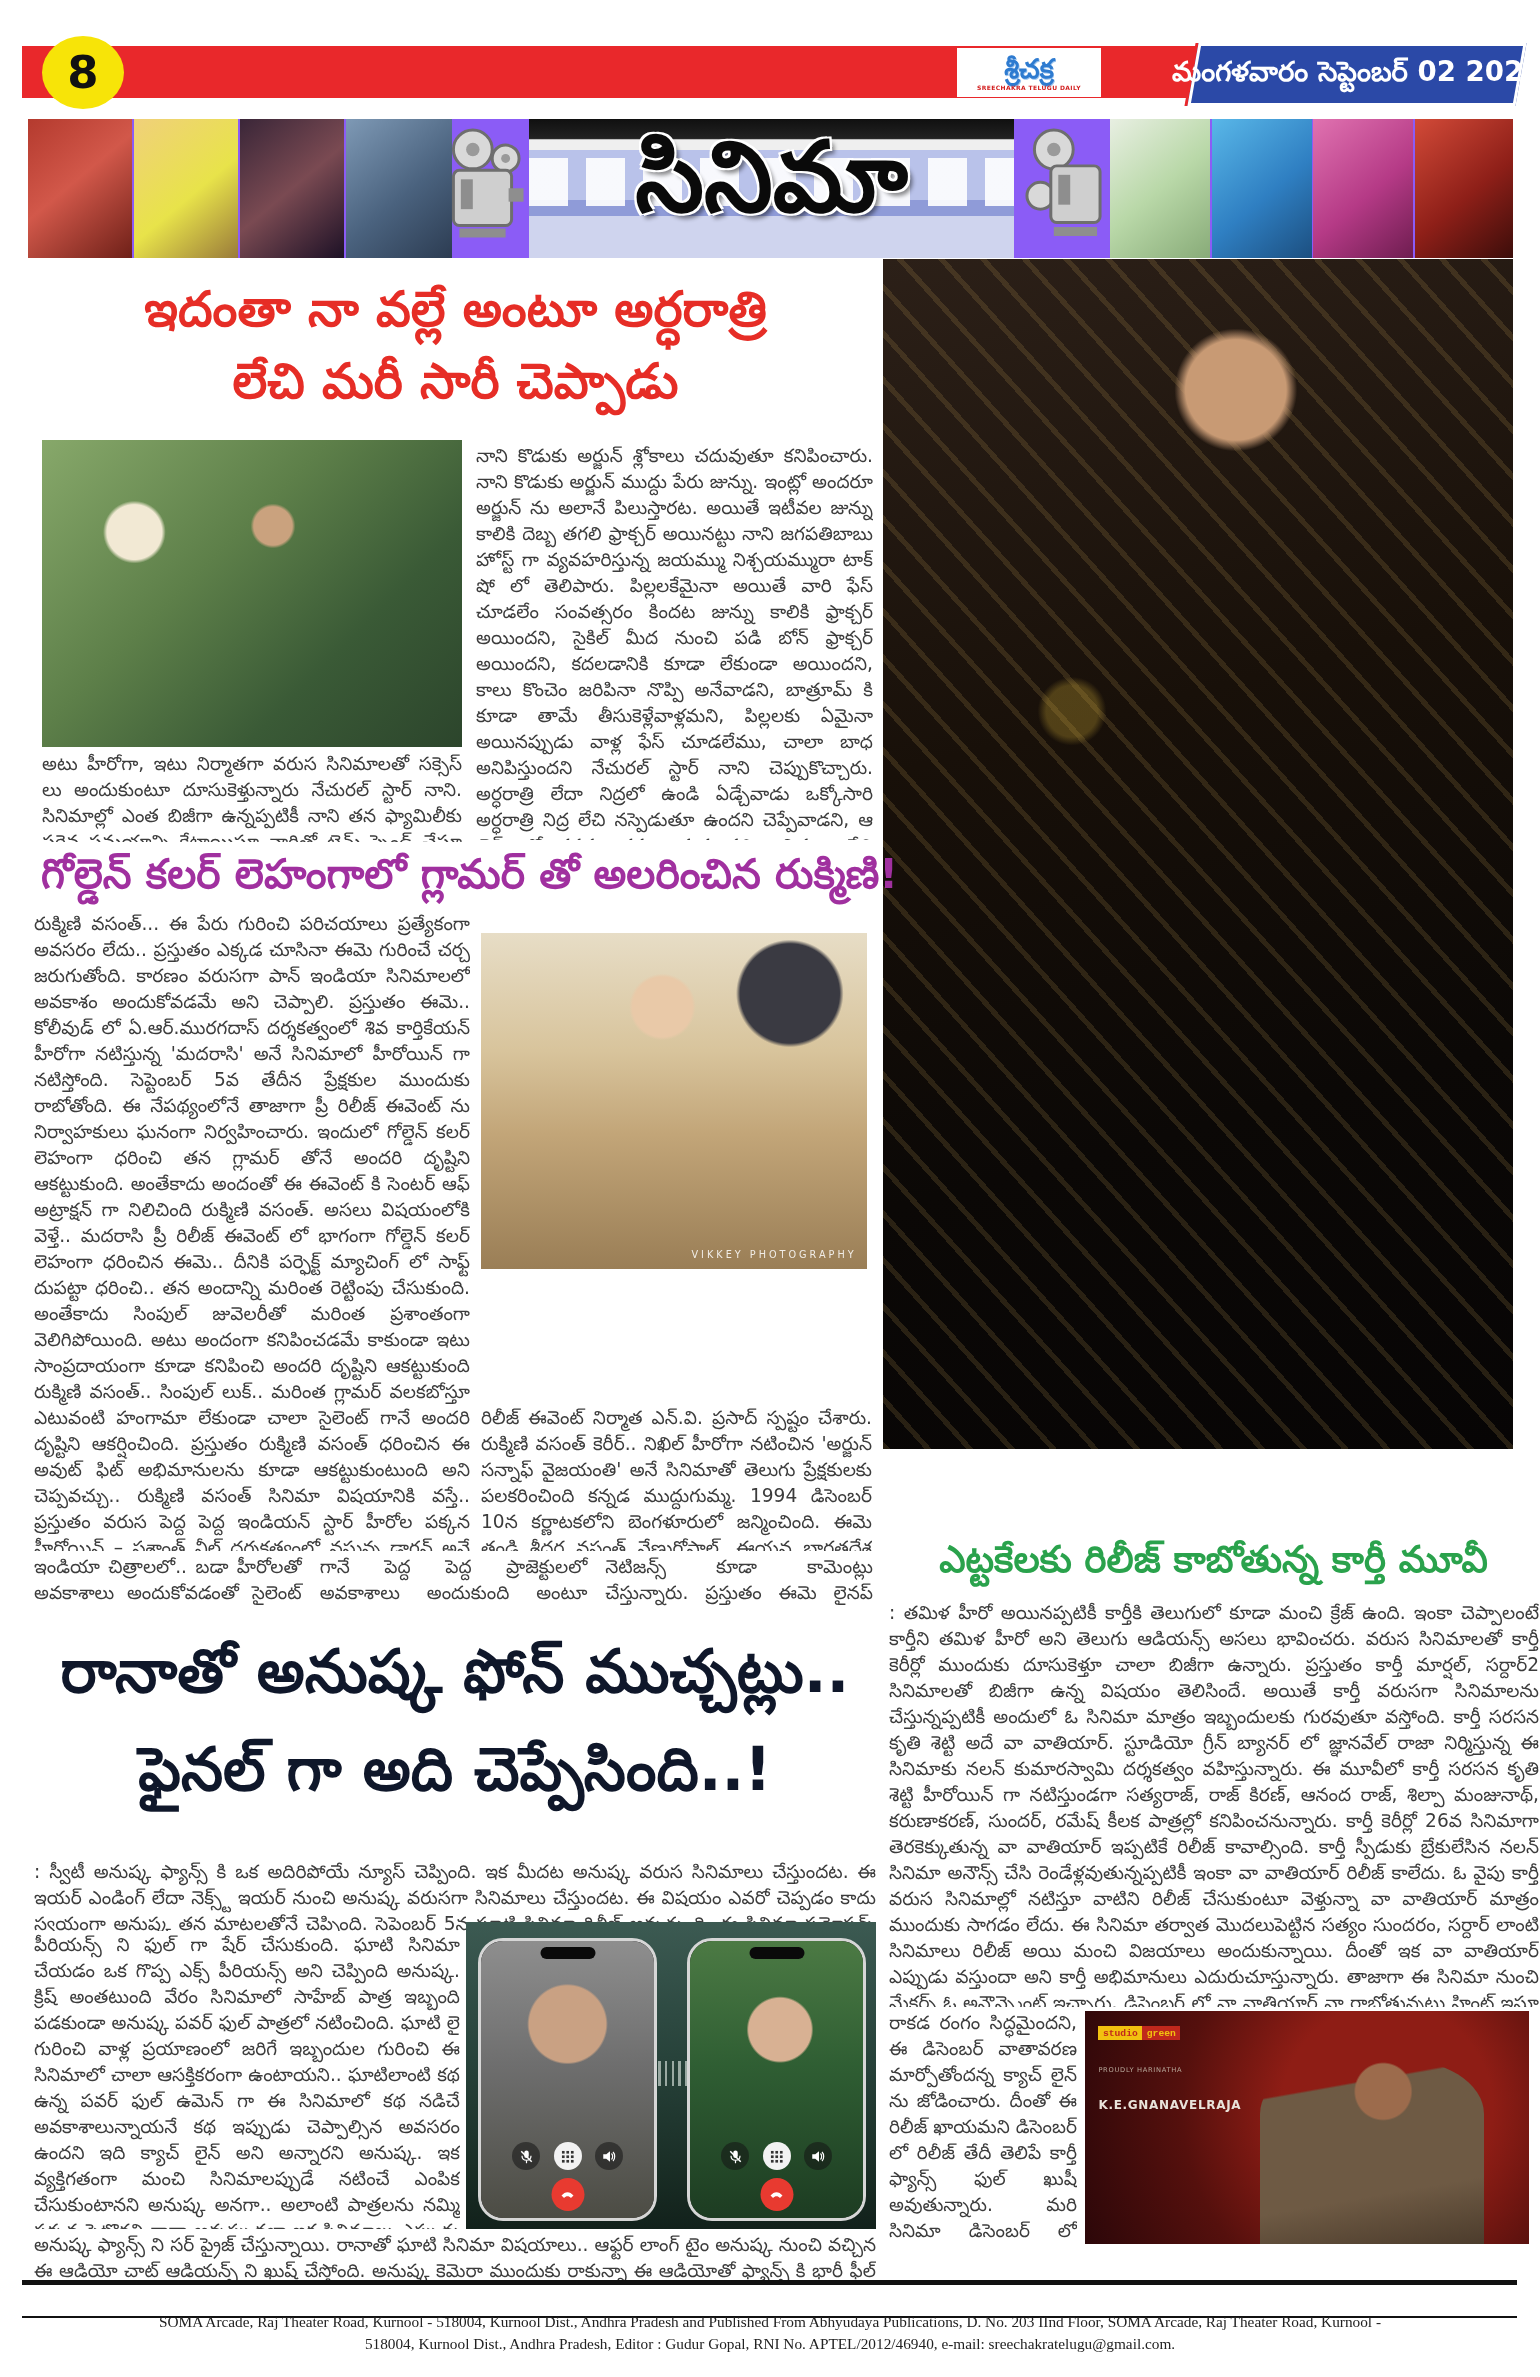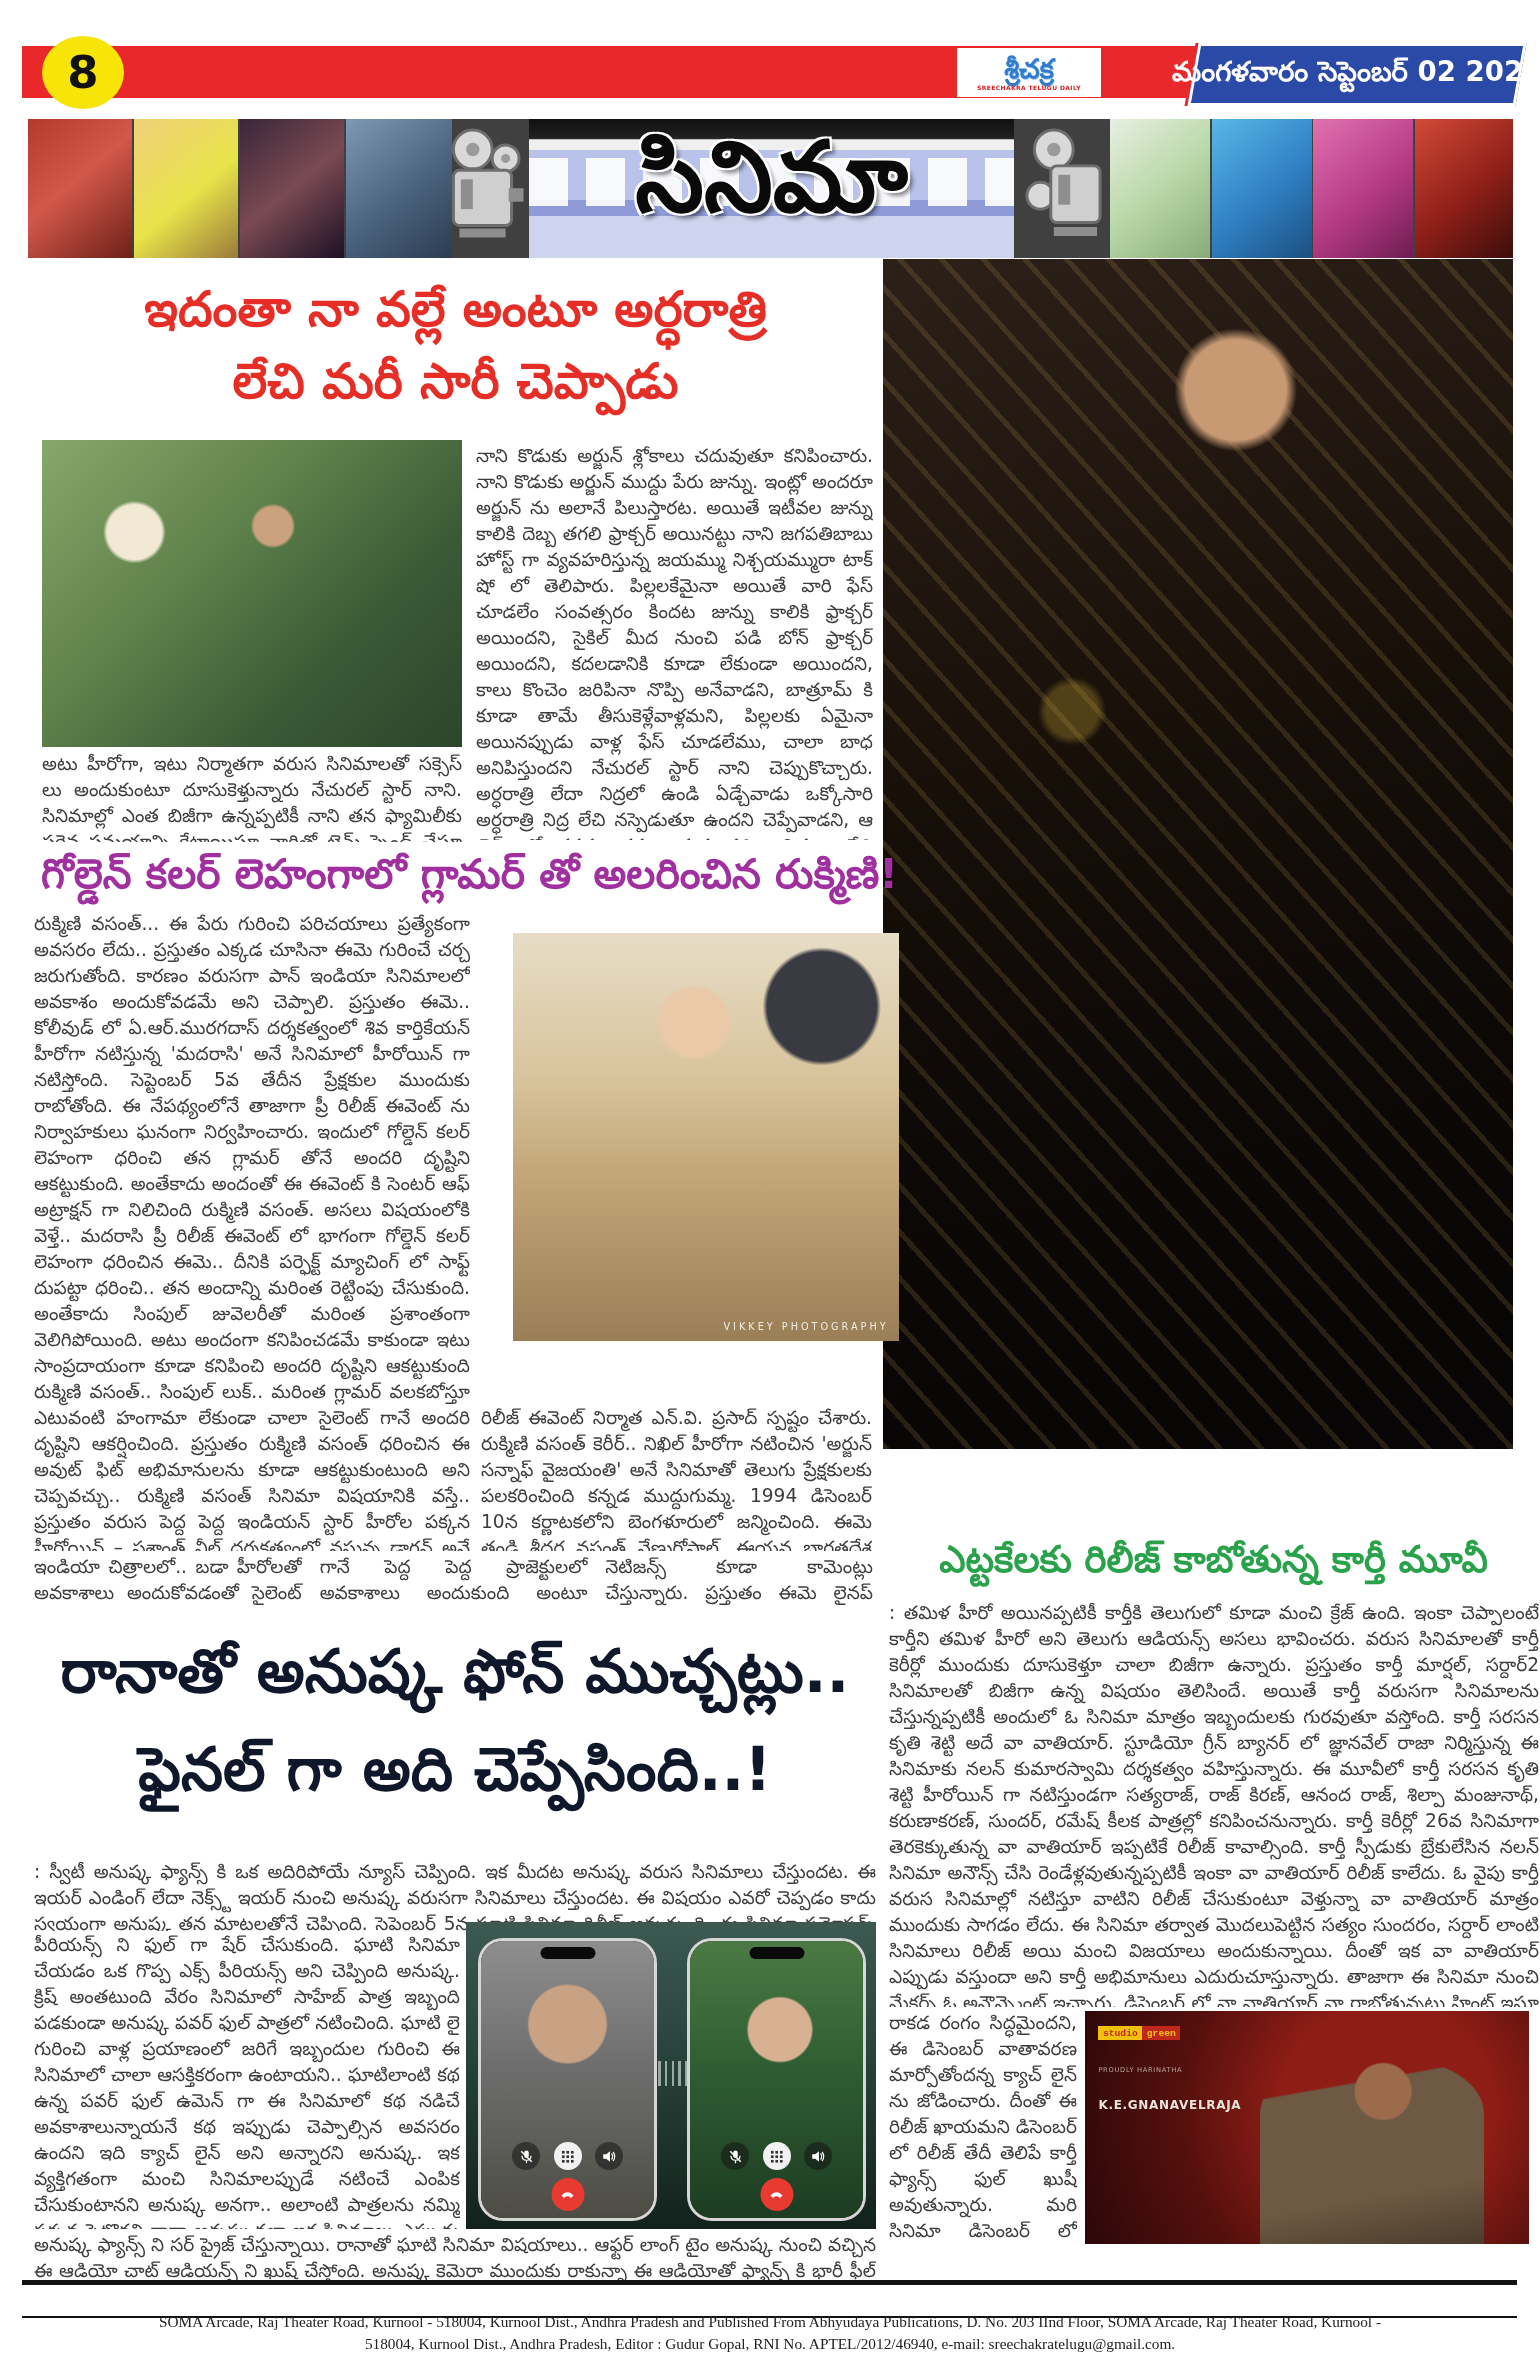--- a/index.html
+++ b/index.html
@@ -13,21 +13,21 @@
            display:flex;align-items:center;justify-content:center;font-size:45px;font-weight:bold;color:#111;z-index:3;}
   .logobox{left:957px;top:48px;width:144px;height:49px;background:#fff;z-index:3;
            display:flex;flex-direction:column;align-items:center;justify-content:center;}
   .logotitle{font-size:27px;font-weight:bold;color:#2e7bd0;text-shadow:0.7px 0.7px 0 #9cc4ee;line-height:30px;}
   .logosub{font-size:6px;color:#d21d1d;font-weight:bold;letter-spacing:0.4px;}
   .datebox{left:1193px;top:43px;width:322px;height:57px;background:#2b49a7;border:3px solid #ffffff;
            transform:skewX(-10deg);box-shadow:-3px 0 0 #e9282b;display:flex;align-items:center;justify-content:center;z-index:2;}
   .datebox span{transform:skewX(10deg);color:#fff;font-weight:bold;font-size:27.6px;white-space:nowrap;}
 
   
-  .masthead{left:28px;top:119px;width:1485px;height:139px;background:#404040;}
+  .masthead{left:28px;top:119px;width:1485px;height:139px;background:#8b5cf6;}
   .mphoto{position:absolute;top:0;height:139px;}
   .proj{position:absolute;top:4.5px;}
   .strip-title{position:absolute;left:501px;top:0;width:485px;height:139px;overflow:hidden;
       background:linear-gradient(180deg,#101010 0%,#222 14%,#efefef 15% 22%,#b9c2ea 22% 58%,#8f9bd8 58% 70%,#cfd4ee 70% 100%);}
   .sprockets{position:absolute;left:0;top:39px;width:100%;height:48px;
       background:repeating-linear-gradient(90deg,#ffffff 0 39px,rgba(255,255,255,0) 39px 57px);opacity:.9;}
   .strip-title .t{position:absolute;left:0;top:0;width:100%;height:100%;display:flex;align-items:center;justify-content:center;
       font-size:98px;font-weight:bold;color:#0a0a0a;white-space:nowrap;
       text-shadow:2.2px 2.2px 0 #fff,-2.2px -2.2px 0 #fff,2.2px -2.2px 0 #fff,-2.2px 2.2px 0 #fff,4.5px 4.5px 4.5px rgba(0,0,0,.45);}
 
@@ -64,24 +64,24 @@
   
   .ph-nani{left:42px;top:440px;width:420px;height:307px;
       background:radial-gradient(circle at 22% 30%,#f2e9d4 0 7%,rgba(0,0,0,0) 8%),
                  radial-gradient(circle at 55% 28%,#caa27e 0 6%,rgba(0,0,0,0) 7%),
                  linear-gradient(135deg,#87a86a,#5d7f49 40%,#3a5a36 70%,#2c452c);}
   .ph-saree{left:883px;top:259px;width:630px;height:1190px;
       background:radial-gradient(circle at 56% 11%,#c89a74 0 4.5%,rgba(0,0,0,0) 5.5%),
                  radial-gradient(circle at 30% 38%,rgba(212,175,55,.30) 0 3%,rgba(0,0,0,0) 4%),
                  repeating-linear-gradient(48deg,rgba(208,170,90,.16) 0 5.2px,rgba(0,0,0,0) 5.2px 31px),
                  linear-gradient(165deg,#2c2018 0%,#181009 38%,#0b0806 70%,#070505 100%);}
-  .ph-ruk{left:481px;top:933px;width:386px;height:408px;
+  .ph-ruk{left:481px;top:933px;width:386px;height:336px;
       background:radial-gradient(circle at 47% 22%,#e9c9a8 0 9%,rgba(0,0,0,0) 10%),
                  radial-gradient(circle at 80% 18%,#3a3a42 0 12%,rgba(0,0,0,0) 13%),
-                 linear-gradient(180deg,#e7ddc6 0%,#d8c49c 35%,#c2a578 60%,#9a7e56 100%);margin-left:32px;}
+                 linear-gradient(180deg,#e7ddc6 0%,#d8c49c 35%,#c2a578 60%,#9a7e56 100%);}
   .watermark{position:absolute;right:10.4px;bottom:9px;color:rgba(255,255,255,.85);font-size:9.7px;letter-spacing:3px;}
   .ph-poster{left:1085px;top:2011px;width:444px;height:233px;
       background:radial-gradient(circle at 68% 42%,#8e1d15 0 32%,#55100d 62%,#2c0709 100%);}
   .chip{position:absolute;left:13.4px;top:15px;display:flex;font-size:9.7px;font-weight:bold;font-family:"Liberation Mono",monospace;}
   .chip .a{background:#f2c10f;color:#c0281c;padding:1.5px 4.5px;}
   .chip .b{background:#c0281c;color:#f2c10f;padding:1.5px 4.5px;}
   .poster-producer{position:absolute;left:13.4px;top:39px;color:#e9e3da;font-size:12px;font-weight:bold;letter-spacing:0.7px;margin-top:48px;}
   .poster-presents{position:absolute;left:13.4px;top:55px;color:#b9aa9c;font-size:6.7px;letter-spacing:0.7px;}
   .poster-figure{position:absolute;right:45px;bottom:0;width:224px;height:186px;
       background:radial-gradient(circle at 55% 18%,#9c6b4c 0 14%,rgba(0,0,0,0) 15%),

